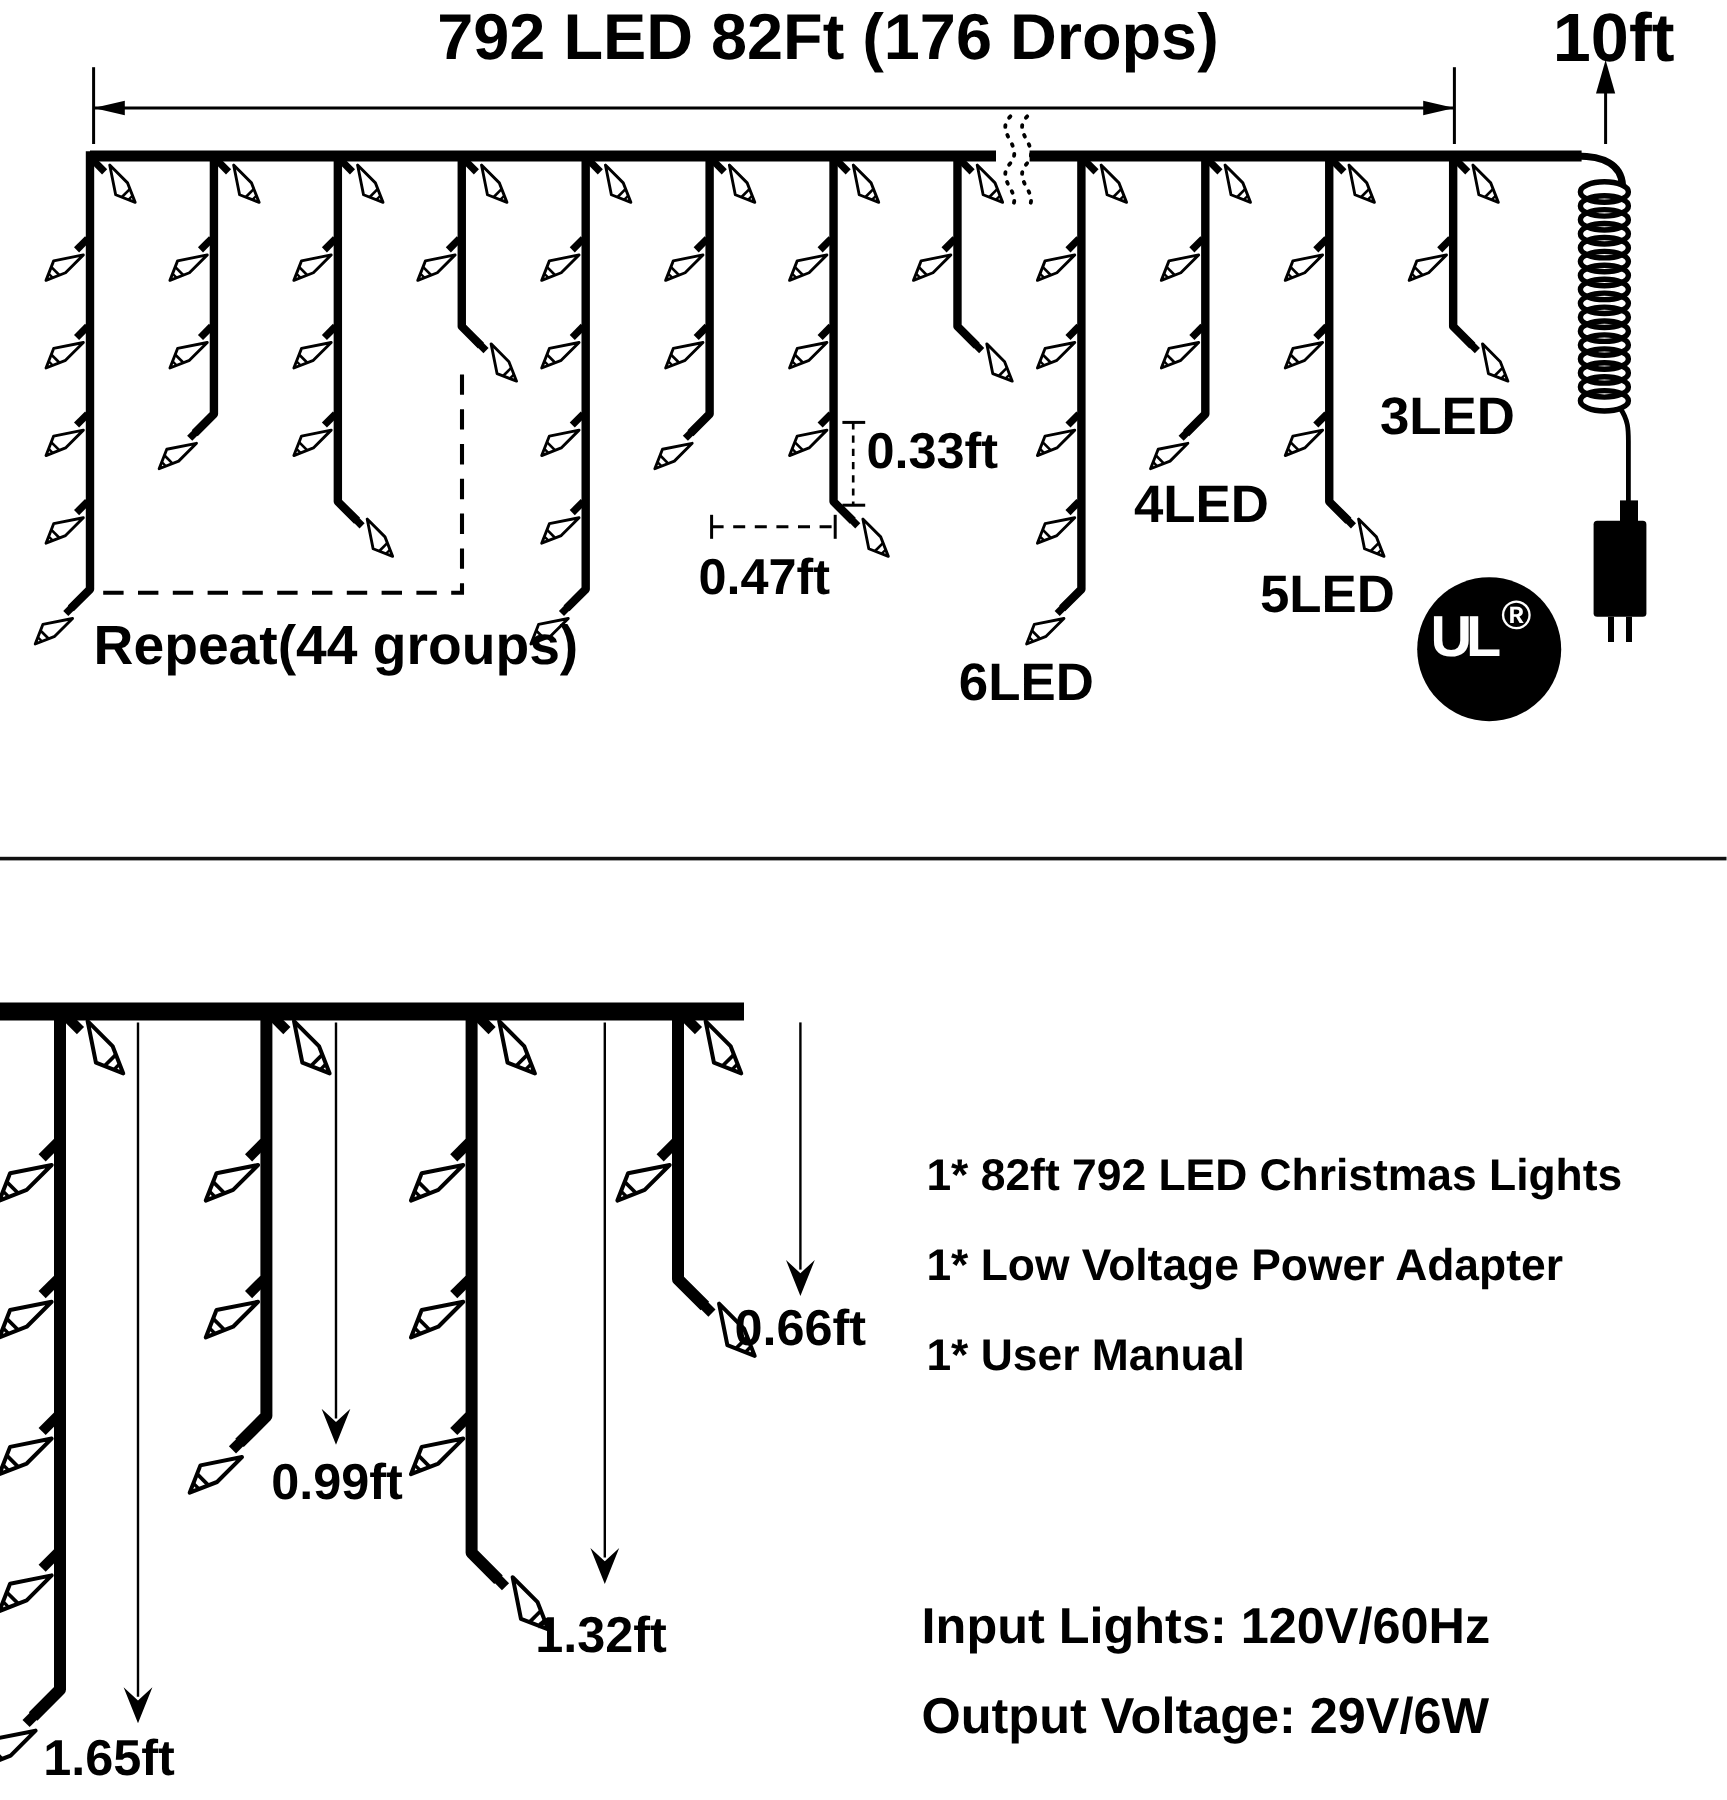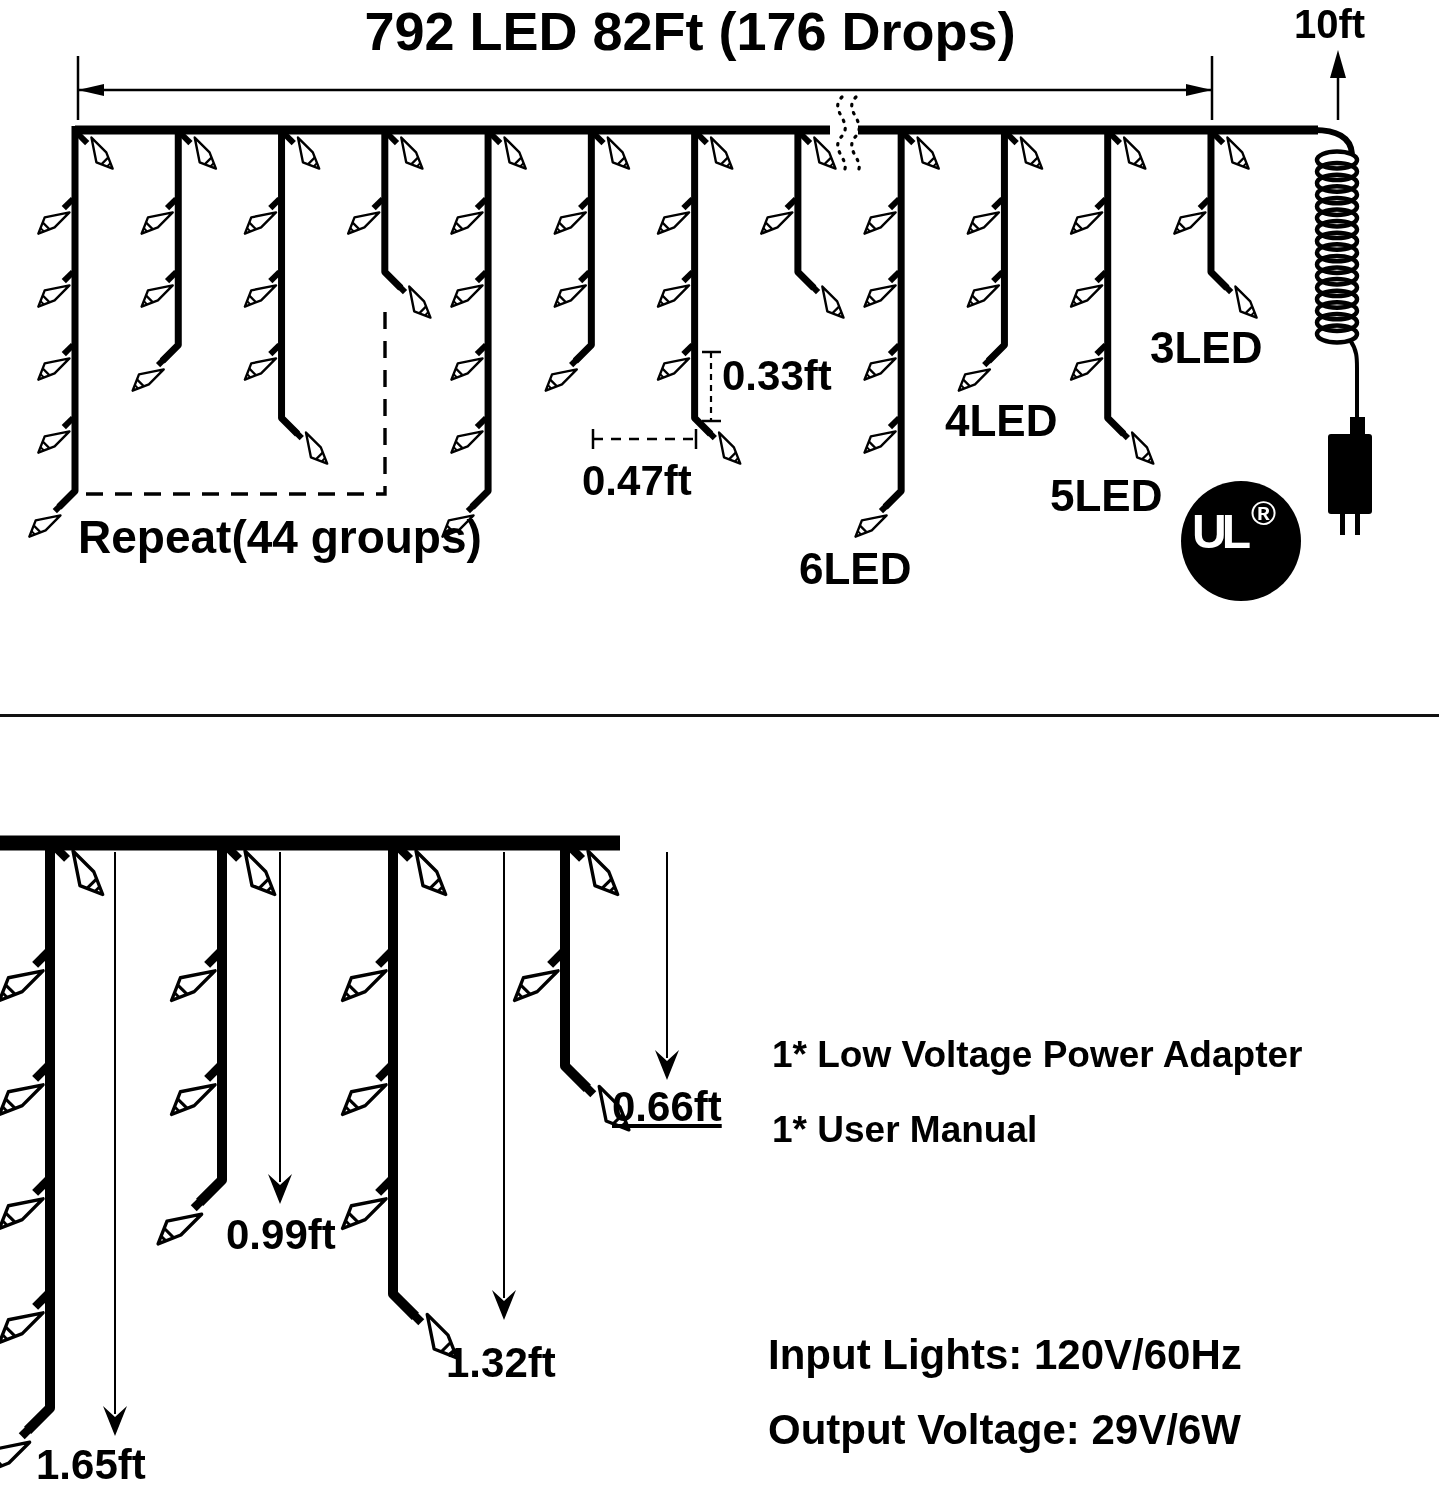--- a/index.html
+++ b/index.html
@@ -583,21 +583,21 @@
         </g>
         <g>
           <line x1="667" y1="852" x2="667" y2="1058" stroke="#000000" stroke-width="2"></line>
           <polygon points="667,1080 655,1050 667,1061 679,1050" fill="#000000"></polygon>
         </g>
       </g>
     </svg>
 
   <div class="lbl title" style="left:340px;top:4px;font-size:54px;">792 LED 82Ft (176 Drops)</div>
 
-  <div class="lbl" style="left:1294px;top:4px;font-size:40px;">10ft</div>
+  <div class="lbl" style="left:1294px;top:4px;font-size:57px;">10ft</div>
 
   <div class="lbl" style="left:78px;top:514px;font-size:46px;">Repeat(44 groups)</div>
 
   <div class="lbl" style="left:722px;top:355px;font-size:42px;">0.33ft</div>
 
   <div class="lbl" style="left:582px;top:460px;font-size:42px;">0.47ft</div>
 
   <div class="lbl" style="left:1150px;top:326px;font-size:44px;">3LED</div>
 
   <div class="lbl" style="left:945px;top:399px;font-size:44px;">4LED</div>
@@ -610,21 +610,22 @@
   <div class="lbl ul-reg" style="left:1251px;top:496px;font-size:34px;">®</div>
 
   <div class="divider"></div>
 
   <div class="lbl" style="left:36px;top:1444px;font-size:42px;">1.65ft</div>
 
   <div class="lbl" style="left:226px;top:1214px;font-size:42px;">0.99ft</div>
 
   <div class="lbl" style="left:446px;top:1342px;font-size:42px;">1.32ft</div>
 
-  <div class="lbl" style="left:612px;top:1086px;font-size:42px;text-decoration:underline;">0.66ft</div>
-
+  <div class="lbl" style="left:612px;top:1086px;font-size:42px;">0.66ft</div>
+
+  <div class="lbl" style="left:772px;top:961px;font-size:37px;">1* 82ft 792 LED Christmas Lights</div>
   <div class="lbl" style="left:772px;top:1036px;font-size:37px;">1* Low Voltage Power Adapter</div>
   <div class="lbl" style="left:772px;top:1111px;font-size:37px;">1* User Manual</div>
 
   <div class="lbl" style="left:768px;top:1334px;font-size:42px;">Input Lights: 120V/60Hz</div>
   <div class="lbl" style="left:768px;top:1409px;font-size:42px;">Output Voltage: 29V/6W</div>
 
 </div>
 
 </body></html>

